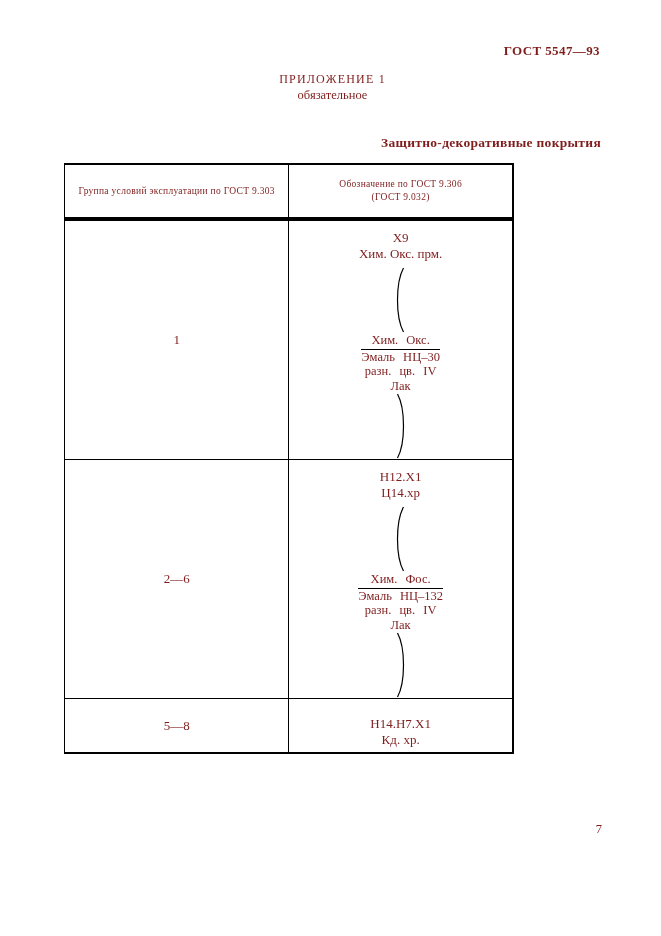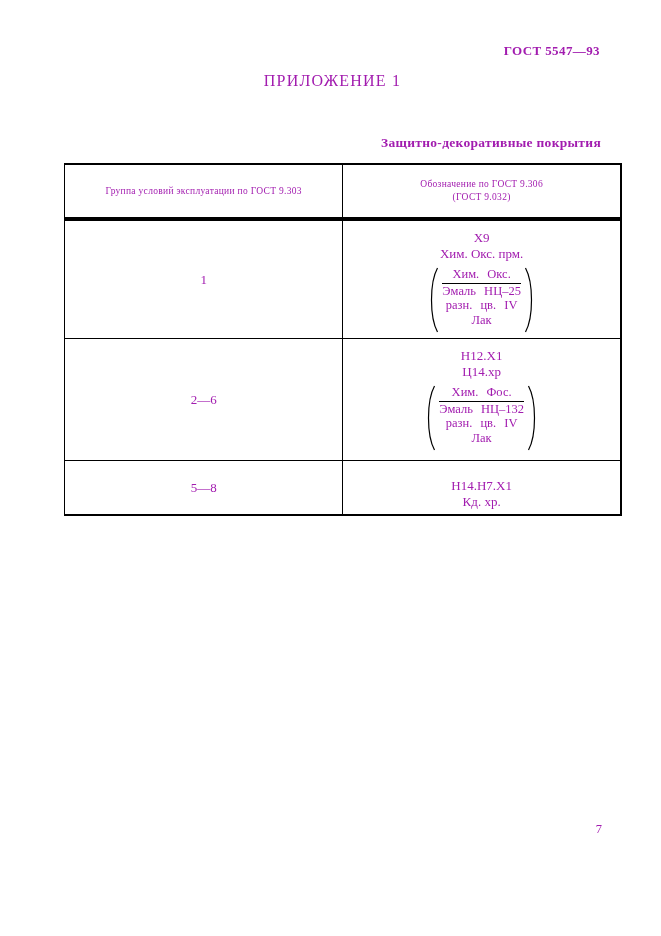--- a/index.html
+++ b/index.html
@@ -3,61 +3,61 @@
 <meta charset="utf-8">
 <style>
   html, body { margin: 0; padding: 0; background: #e8e8e8; }
   .page {
     position: relative;
     width: 661px;
     height: 936px;
     margin: 0 auto;
     background: #ffffff;
     font-family: "Liberation Serif", serif;
-    color: #a21caf;
+    color: #7f1d1d;
     overflow: hidden;
   }
   .doc-number {
     position: absolute;
     top: 43px;
     right: 61px;
     font-size: 13px;
     font-weight: bold;
     letter-spacing: 0.4px;
   }
   .appendix {
     position: absolute;
     top: 72px;
     left: 64px;
     width: 537px;
     text-align: center;
   }
   .appendix-title {
-    font-size: 16px;
+    font-size: 12px;
     letter-spacing: 1.2px;
   }
   .appendix-subtitle {
     font-size: 12.5px;
     margin-top: 1px;
   }
   .section-title {
     position: absolute;
     top: 135px;
     left: 64px;
     width: 537px;
     text-align: right;
     font-size: 13.5px;
     font-weight: bold;
     letter-spacing: 0.3px;
   }
   table.coatings-table {
     position: absolute;
     top: 163px;
     left: 64px;
-    width: 558px;
+    width: 450px;
     border-collapse: collapse;
     table-layout: fixed;
     border-radius: 30px;
   }
   table.coatings-table {
     border-top: 2px solid #000;
     border-bottom: 2px solid #000;
     border-left: 1px solid #000;
     border-right: 2px solid #000;
   }
@@ -87,21 +87,23 @@
     line-height: 15.5px;
     padding-top: 9px;
   }
   tr.r1 td { height: 108px; }
   tr.r2 td { height: 112px; }
   tr.r3 td { height: 41px; margin-top: 44px; }
   tr.r3 td.dcell { vertical-align: middle; padding-top: 12px; }
   .fraction {
     margin-top: 6px;
     display: flex;
+    align-items: center;
     justify-content: center;
+    flex-direction: column;
   }
   .frac-body {
     display: inline-block;
     font-size: 12.5px;
     line-height: 14.5px;
     word-spacing: 5px;
     margin: 0 3px;
   }
   .frac-num {
     border-bottom: 1.5px solid #000;
@@ -118,20 +120,21 @@
 </style>
 </head>
 <body>
 
 <div class="page">
 
   <div class="doc-number">ГОСТ 5547—93</div>
 
   <div class="appendix">
     <div class="appendix-title">ПРИЛОЖЕНИЕ 1</div>
+    <div class="appendix-subtitle">обязательное</div>
   </div>
 
   <div class="section-title">Защитно-декоративные покрытия</div>
 
   <table class="coatings-table">
     <colgroup>
         <col class="c1">
         <col class="c2">
       </colgroup>
     <thead>
@@ -148,21 +151,21 @@
         <td class="gcell divider">1</td>
         <td class="dcell">
           <div class="dline">Х9</div>
           <div class="dline">Хим. Окс. прм.</div>
           <div class="fraction">
             <svg class="paren-svg" width="9" height="66" viewBox="0 0 9 66">
                 <path d="M7.5,1 Q1.5,12 1.5,33 Q1.5,54 7.5,65" fill="none" stroke="#000" stroke-width="1.2"></path>
               </svg>
             <div class="frac-body">
               <div class="frac-num">Хим. Окс.</div>
-              <div class="frac-den">Эмаль НЦ–25</div>
+              <div class="frac-den">Эмаль НЦ–30</div>
               <div class="frac-den">разн. цв. IV</div>
               <div class="frac-den">Лак</div>
             </div>
             <svg class="paren-svg" width="9" height="66" viewBox="0 0 9 66">
                 <path d="M1.5,1 Q7.5,12 7.5,33 Q7.5,54 1.5,65" fill="none" stroke="#000" stroke-width="1.2"></path>
               </svg>
           </div>
         </td>
       </tr>
       <tr class="r2">

